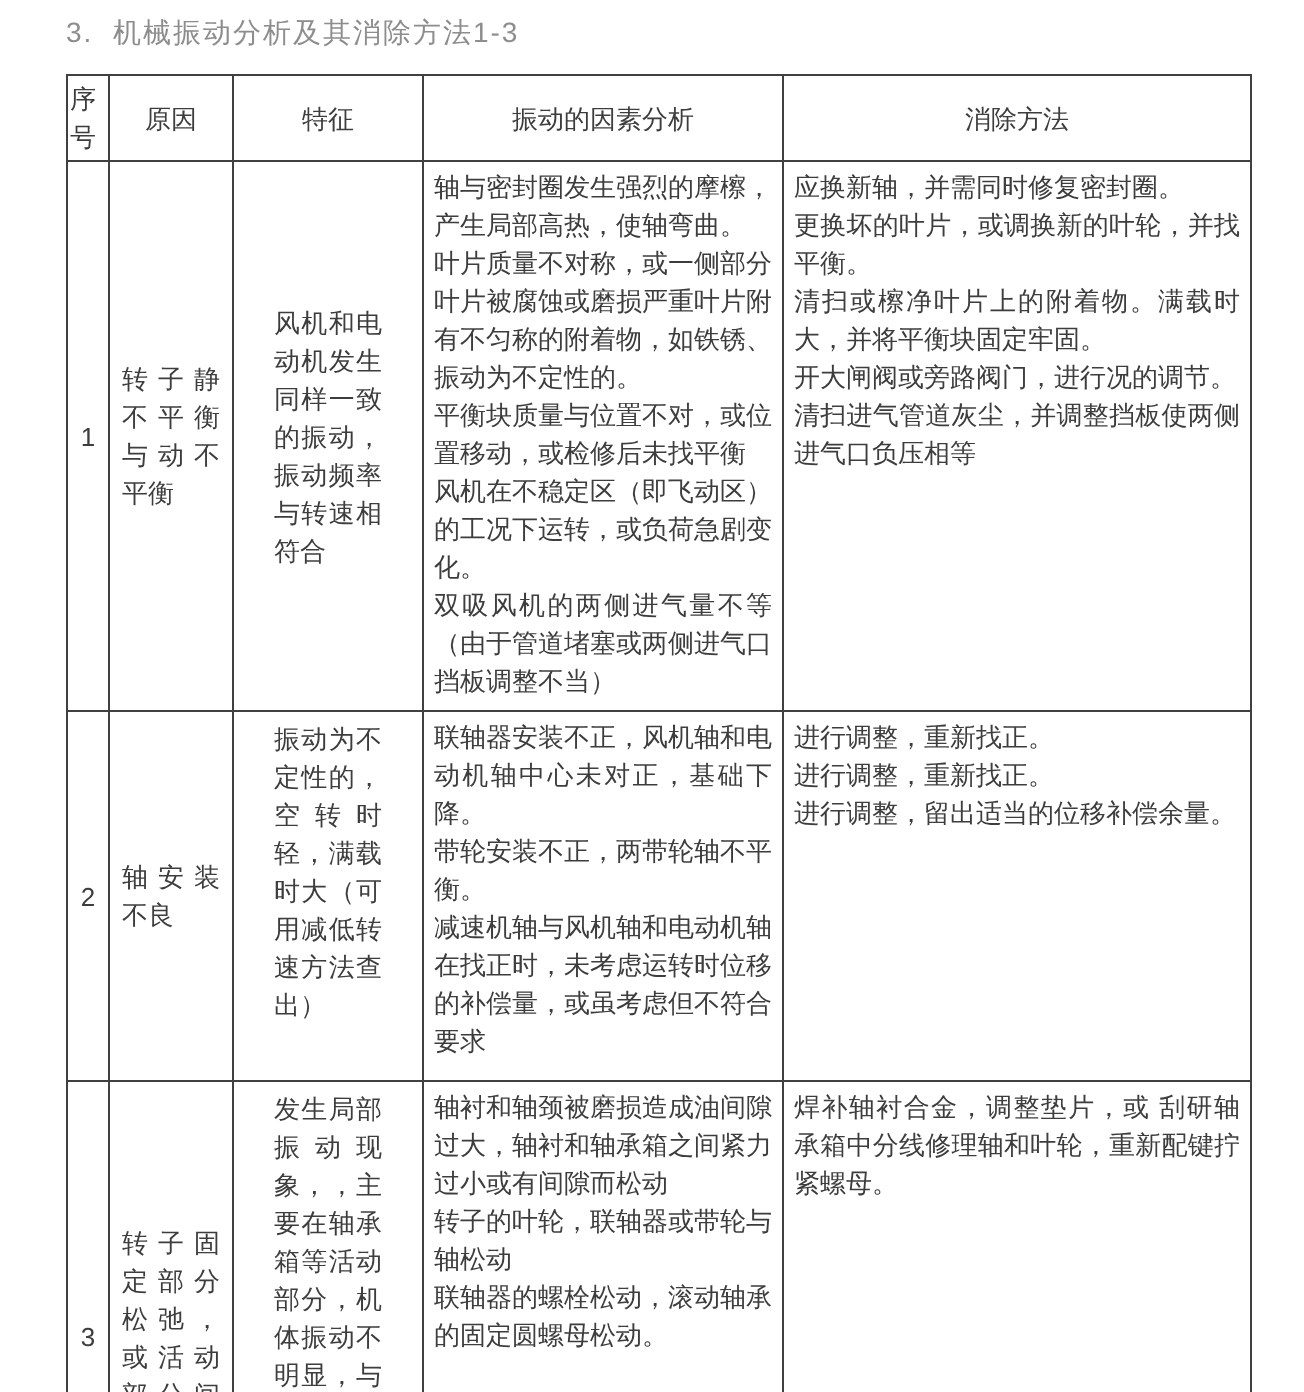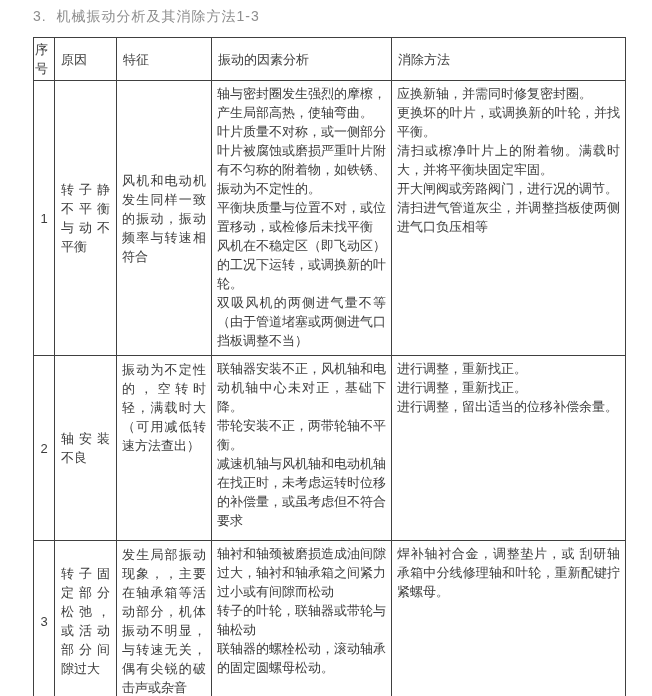--- a/index.html
+++ b/index.html
@@ -37,33 +37,33 @@
   th,td{
     border:1px solid var(--border-color);
     font-size:13px;
     line-height:19px;
     font-weight:normal;
     color:var(--text-color);
     box-sizing:border-box;
     overflow:hidden;
   }
   thead tr{height:40px;}
-  th{vertical-align:middle;text-align:left;padding:2px 6px;}
+  th{vertical-align:middle;text-align:center;padding:2px 6px;}
   th.c-no-h{text-align:left;padding:2px 1px;}
   tbody tr:nth-child(1){height:275px;}
   tbody tr:nth-child(2){height:185px;}
   tbody tr:nth-child(3){height:155px;}
   td.col-no{text-align:center;vertical-align:middle;padding:2px 1px;}
   td.col-cause{
     vertical-align:middle;text-align:justify;
     padding:2px 6px;
   }
   td.col-feature{
     vertical-align:top;text-align:justify;
-    padding:4px 5px;
+    padding:4px 20px;
   }
   tbody tr:nth-child(1) td.col-feature{vertical-align:middle;}
   td.col-analysis,td.col-solution{
     vertical-align:top;text-align:justify;
     padding:3px 5px;
   }
   td p{margin:0;padding:0;text-align:justify;}
 </style>
 </head>
 <body>
@@ -90,21 +90,21 @@
     </thead>
     <tbody>
         <tr>
           <td class="col-no">1</td>
           <td class="col-cause">转子静不平衡与动不平衡</td>
           <td class="col-feature">风机和电动机发生同样一致的振动，振动频率与转速相符合</td>
           <td class="col-analysis">
             <p>轴与密封圈发生强烈的摩檫，产生局部高热，使轴弯曲。</p>
             <p>叶片质量不对称，或一侧部分叶片被腐蚀或磨损严重叶片附有不匀称的附着物，如铁锈、振动为不定性的。</p>
             <p>平衡块质量与位置不对，或位置移动，或检修后未找平衡</p>
-            <p>风机在不稳定区（即飞动区）的工况下运转，或调换新的叶轮。</p>
+            <p>风机在不稳定区（即飞动区）的工况下运转，或负荷急剧变化。</p>
             <p>双吸风机的两侧进气量不等（由于管道堵塞或两侧进气口挡板调整不当）</p>
           </td>
           <td class="col-solution">
             <p>应换新轴，并需同时修复密封圈。</p>
             <p>更换坏的叶片，或调换新的叶轮，并找平衡。</p>
             <p>清扫或檫净叶片上的附着物。满载时大，并将平衡块固定牢固。</p>
             <p>开大闸阀或旁路阀门，进行况的调节。</p>
             <p>清扫进气管道灰尘，并调整挡板使两侧进气口负压相等</p>
           </td>
         </tr>

